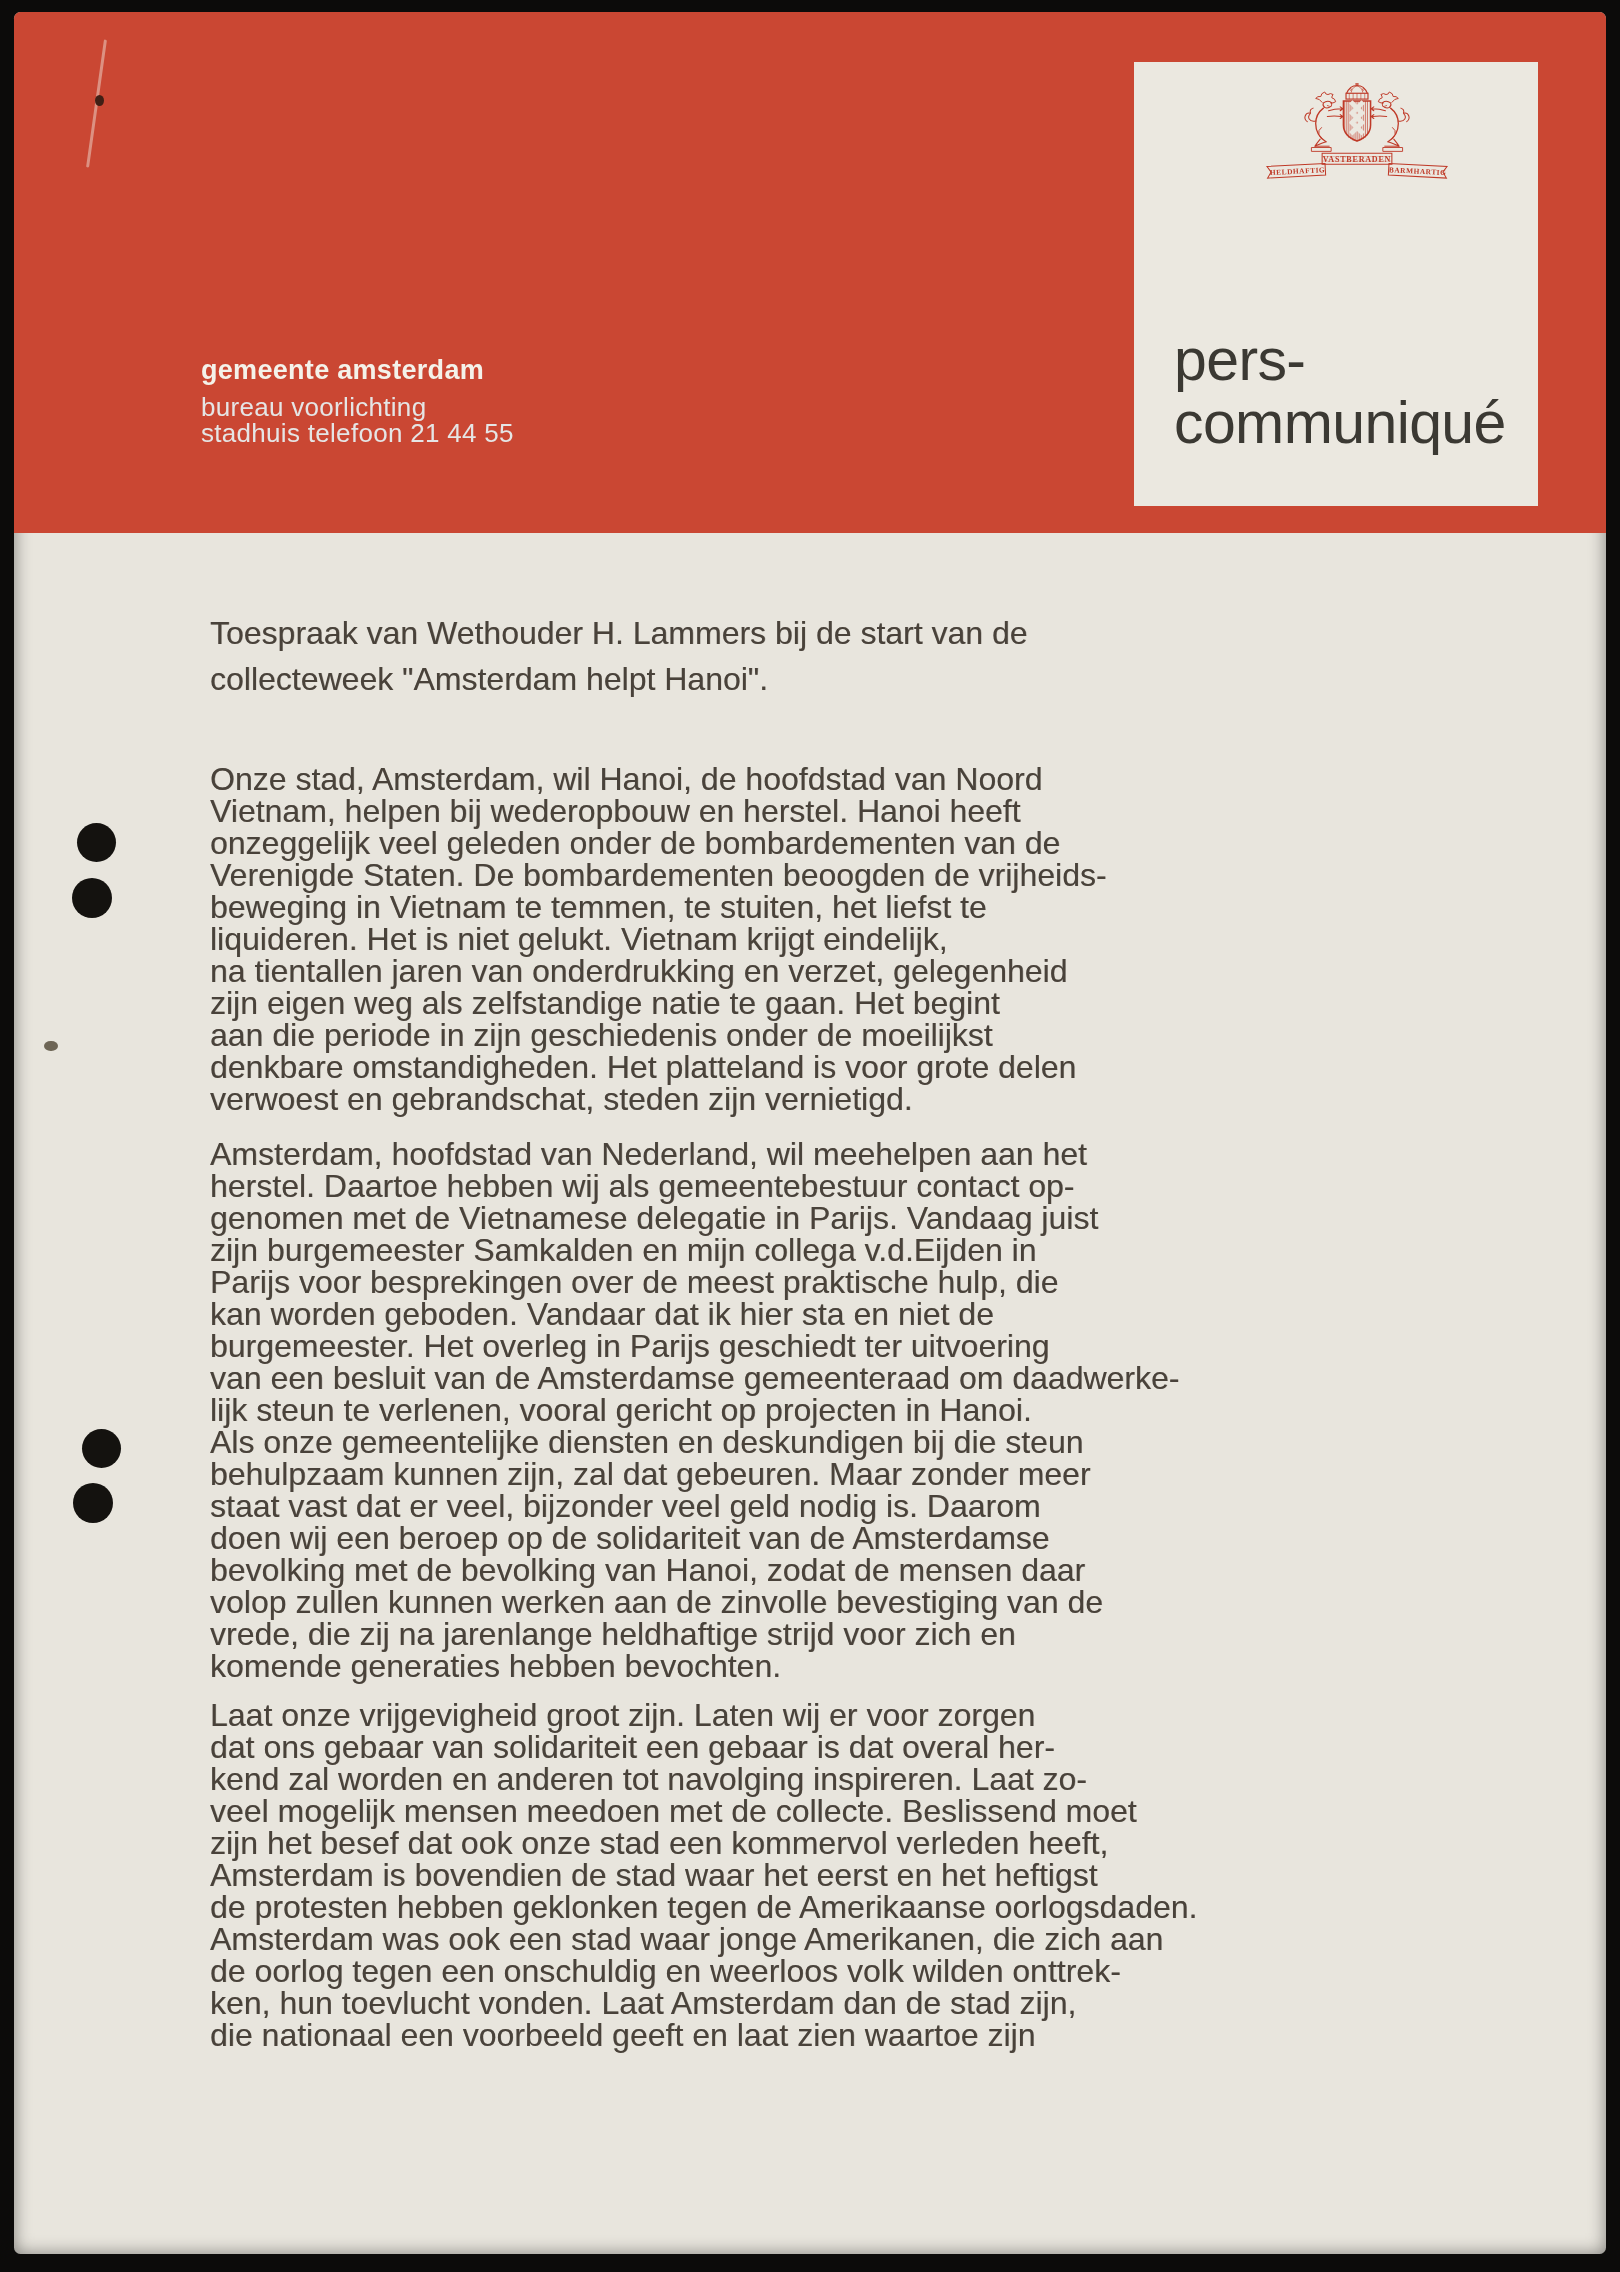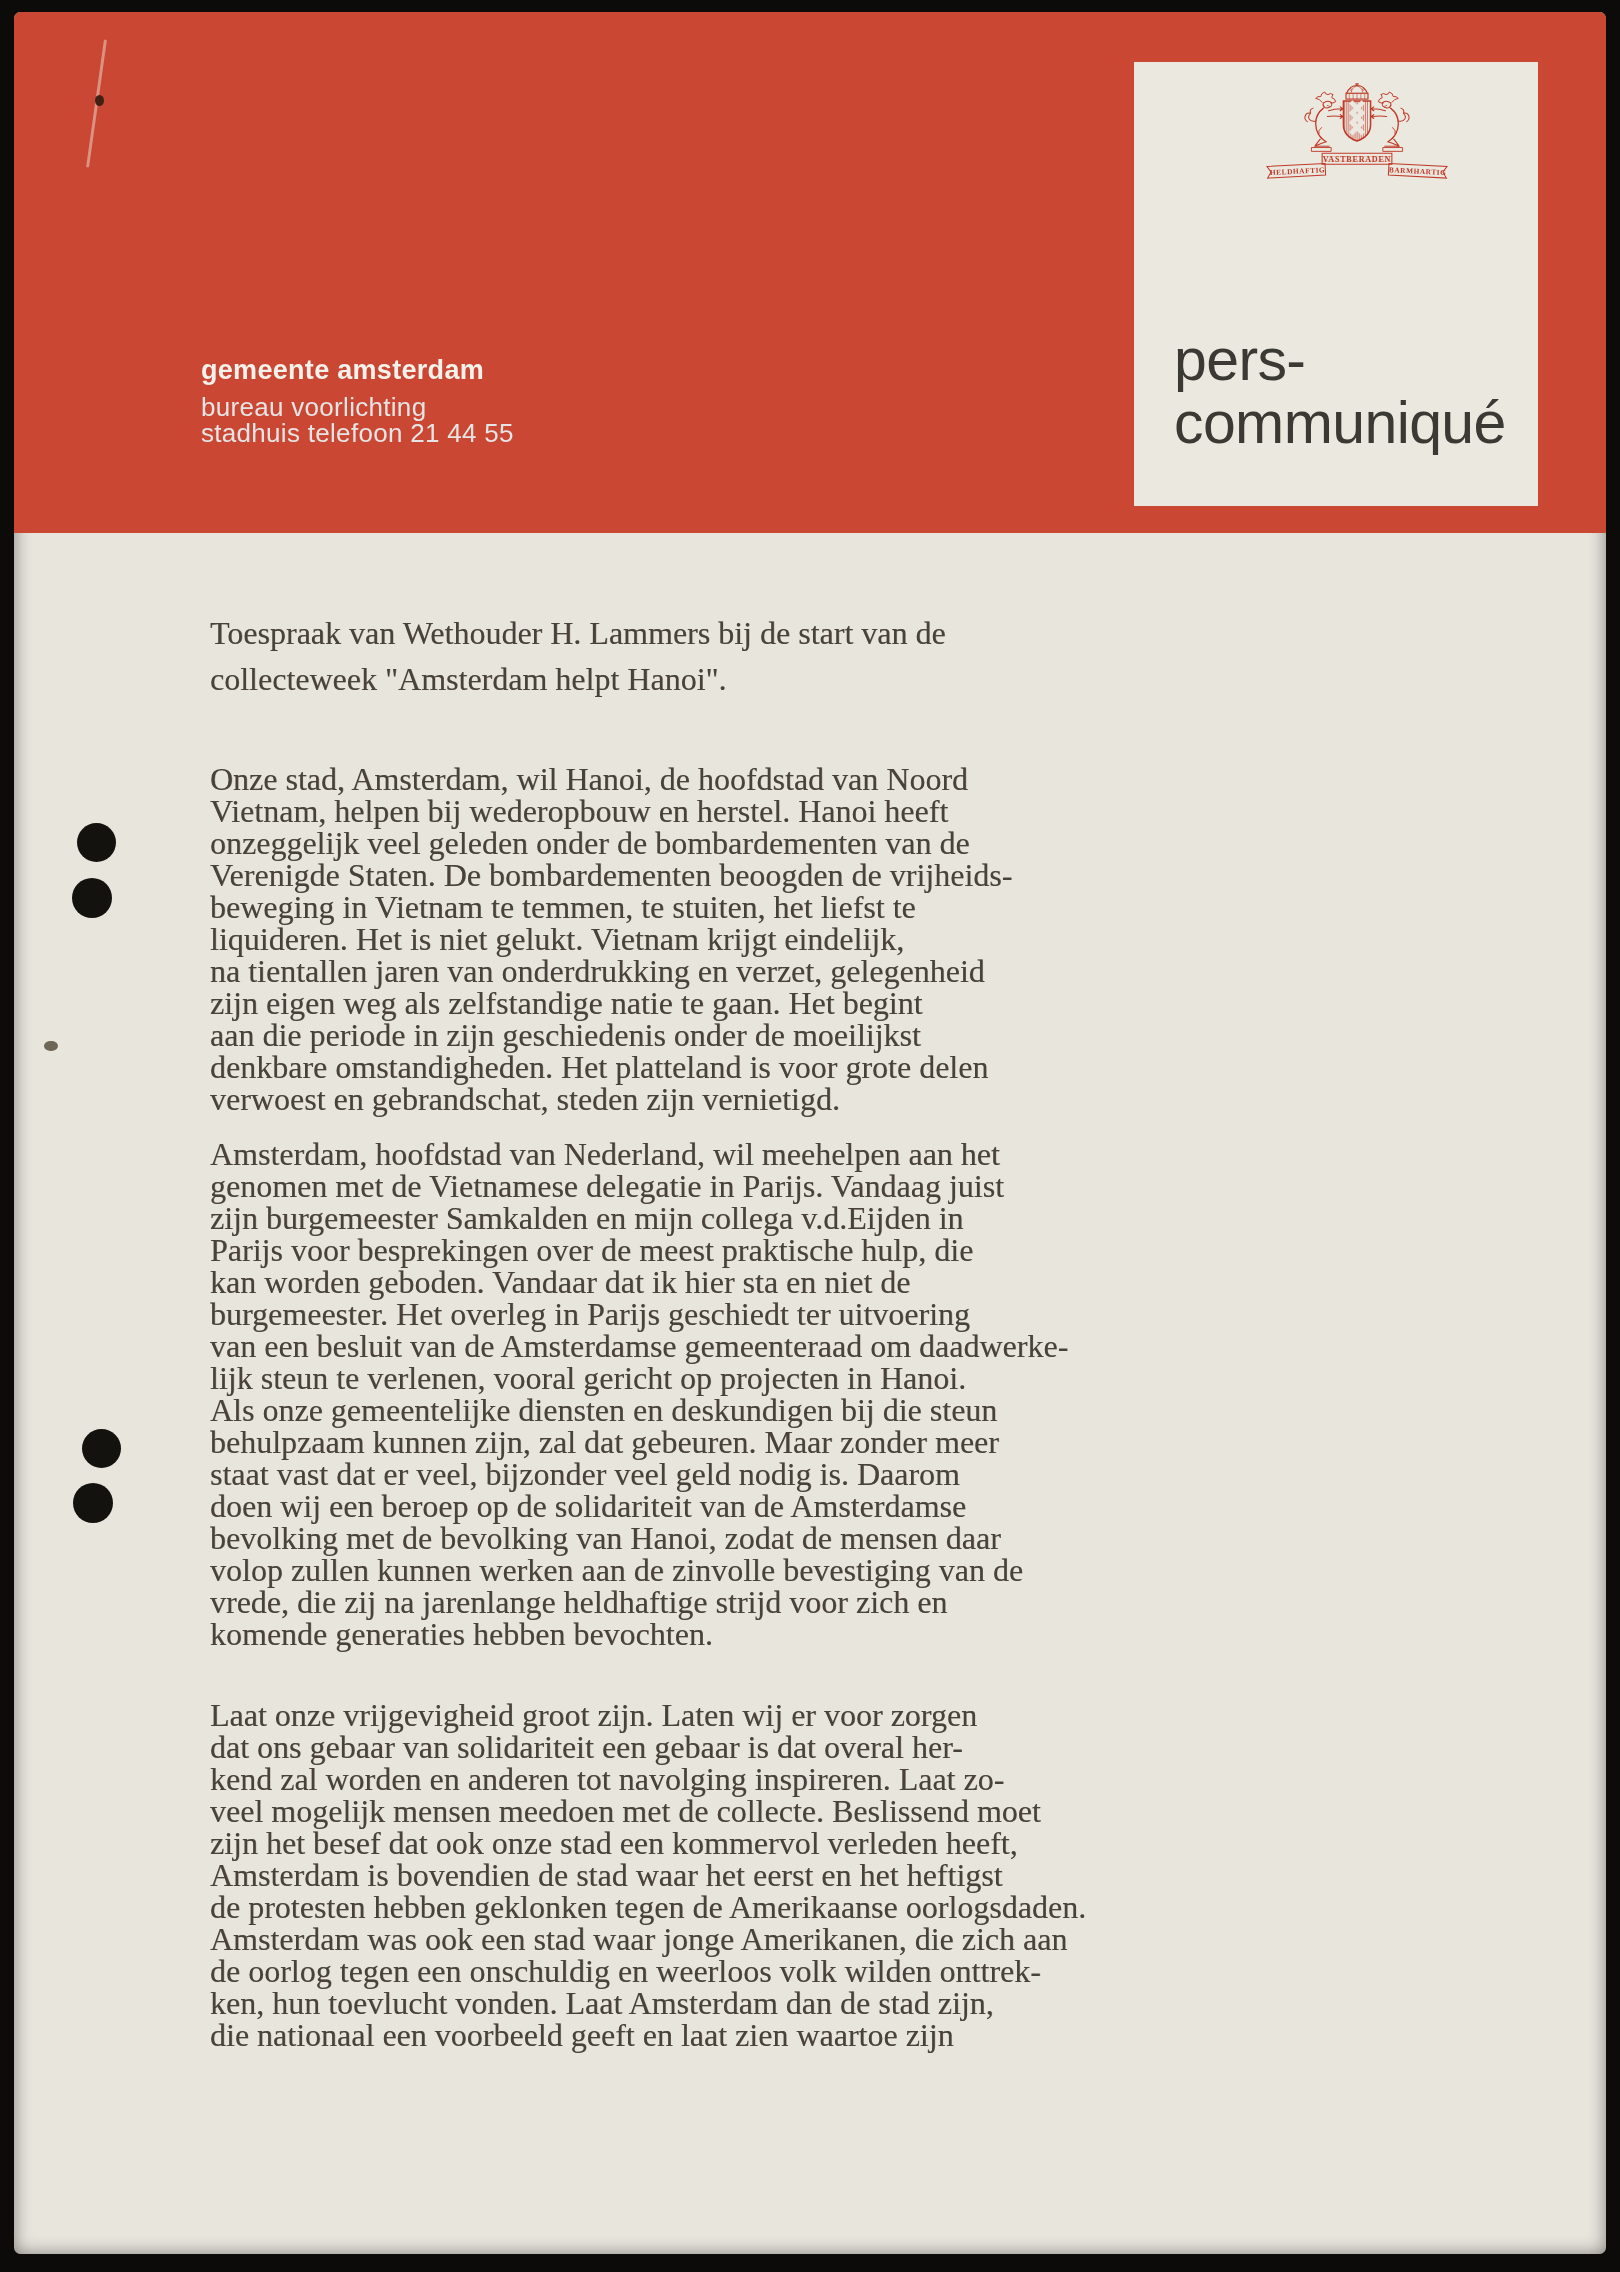--- a/index.html
+++ b/index.html
@@ -13,21 +13,21 @@
   .org-block{position:absolute;left:187px;top:343px;}
   .org-name{font-size:27px;font-weight:bold;color:#f4f2ea;line-height:30px;letter-spacing:0.3px;}
   .org-sub{margin-top:9px;font-size:26px;color:#e5e5e5;line-height:26.5px;letter-spacing:0.3px;}
   
   .white-box{position:absolute;left:1120px;top:50px;width:404px;height:444px;background:#ebe8e0;}
   .arms{position:absolute;left:126px;top:19.4px;}
   .doc-type{position:absolute;left:40px;top:267px;font-size:59px;line-height:63px;
             font-weight:normal;color:#3b3933;letter-spacing:-0.6px;}
   
   .typewriter{position:absolute;left:196px;color:#49423a;
-              font-family:Liberation Serif, serif;
+              font-family:Liberation Sans, sans-serif;
               font-size:32px;line-height:32px;letter-spacing:0;
               text-shadow:0.4px 0.4px 0.5px rgba(73,66,58,0.45);}
   .typewriter div{white-space:pre;}
   .title-block{line-height:46px;}
   
   .hole{position:absolute;background:#14120f;border-radius:50%;}
   .speck{position:absolute;left:30px;top:1029px;width:13.6px;height:10.3px;background:#6d6555;border-radius:50%;}
   .scratch{position:absolute;left:81px;top:27px;width:2.6px;height:129px;
            background:rgba(241,236,226,0.45);transform:rotate(8deg);border-radius:1.3px;}
   .scratch-dot{position:absolute;left:81px;top:83px;width:9px;height:11px;background:#401f15;border-radius:50%;}
@@ -139,20 +139,21 @@
         <div>liquideren. Het is niet gelukt. Vietnam krijgt eindelijk,</div>
         <div>na tientallen jaren van onderdrukking en verzet, gelegenheid</div>
         <div>zijn eigen weg als zelfstandige natie te gaan. Het begint</div>
         <div>aan die periode in zijn geschiedenis onder de moeilijkst</div>
         <div>denkbare omstandigheden. Het platteland is voor grote delen</div>
         <div>verwoest en gebrandschat, steden zijn vernietigd.</div>
       </div>
 
     <div class="typewriter" style="top:1126px">
         <div>Amsterdam, hoofdstad van Nederland, wil meehelpen aan het</div>
+        <div>herstel. Daartoe hebben wij als gemeentebestuur contact op-</div>
         <div>genomen met de Vietnamese delegatie in Parijs. Vandaag juist</div>
         <div>zijn burgemeester Samkalden en mijn collega v.d.Eijden in</div>
         <div>Parijs voor besprekingen over de meest praktische hulp, die</div>
         <div>kan worden geboden. Vandaar dat ik hier sta en niet de</div>
         <div>burgemeester. Het overleg in Parijs geschiedt ter uitvoering</div>
         <div>van een besluit van de Amsterdamse gemeenteraad om daadwerke-</div>
         <div>lijk steun te verlenen, vooral gericht op projecten in Hanoi.</div>
         <div>Als onze gemeentelijke diensten en deskundigen bij die steun</div>
         <div>behulpzaam kunnen zijn, zal dat gebeuren. Maar zonder meer</div>
         <div>staat vast dat er veel, bijzonder veel geld nodig is. Daarom</div>

